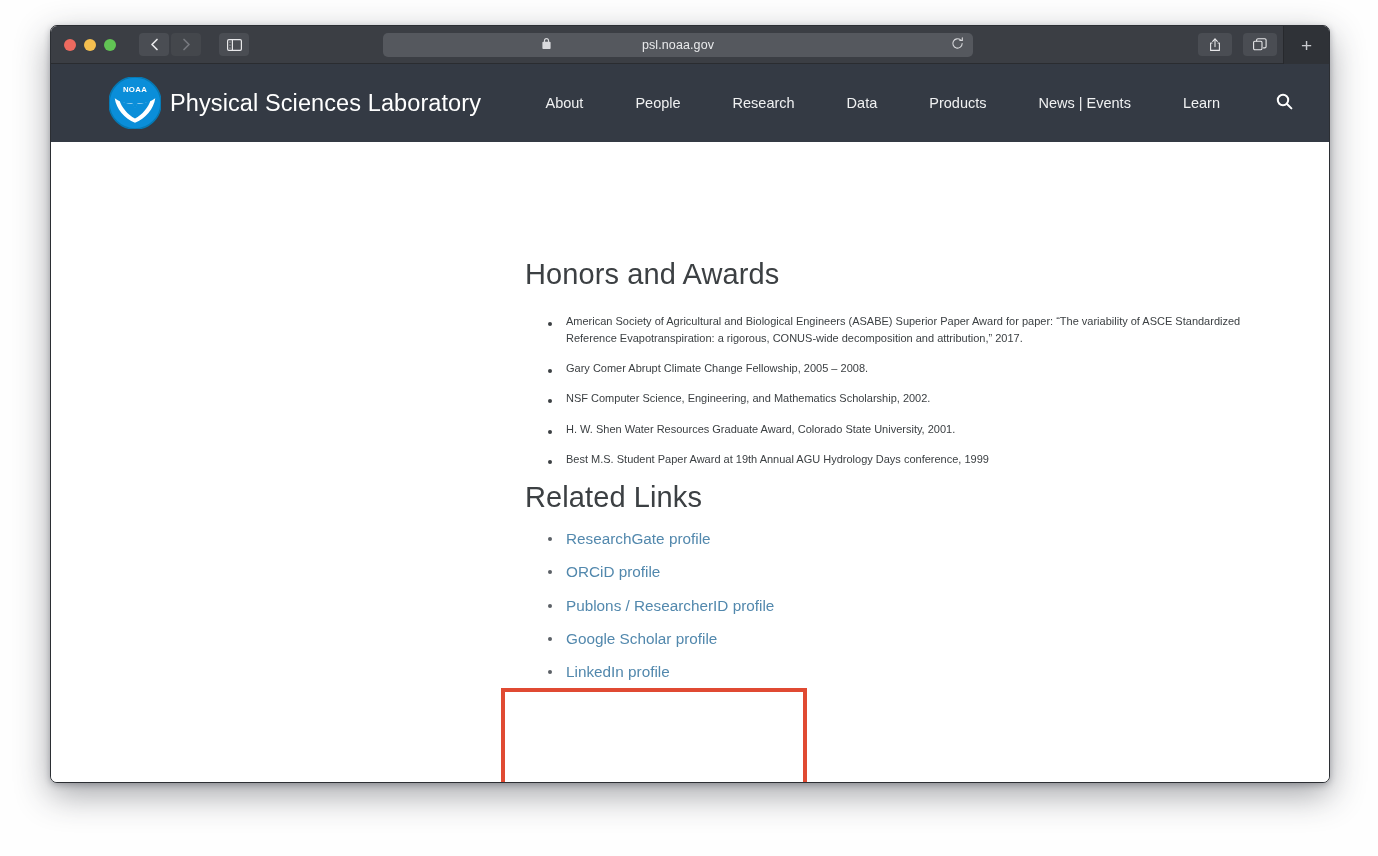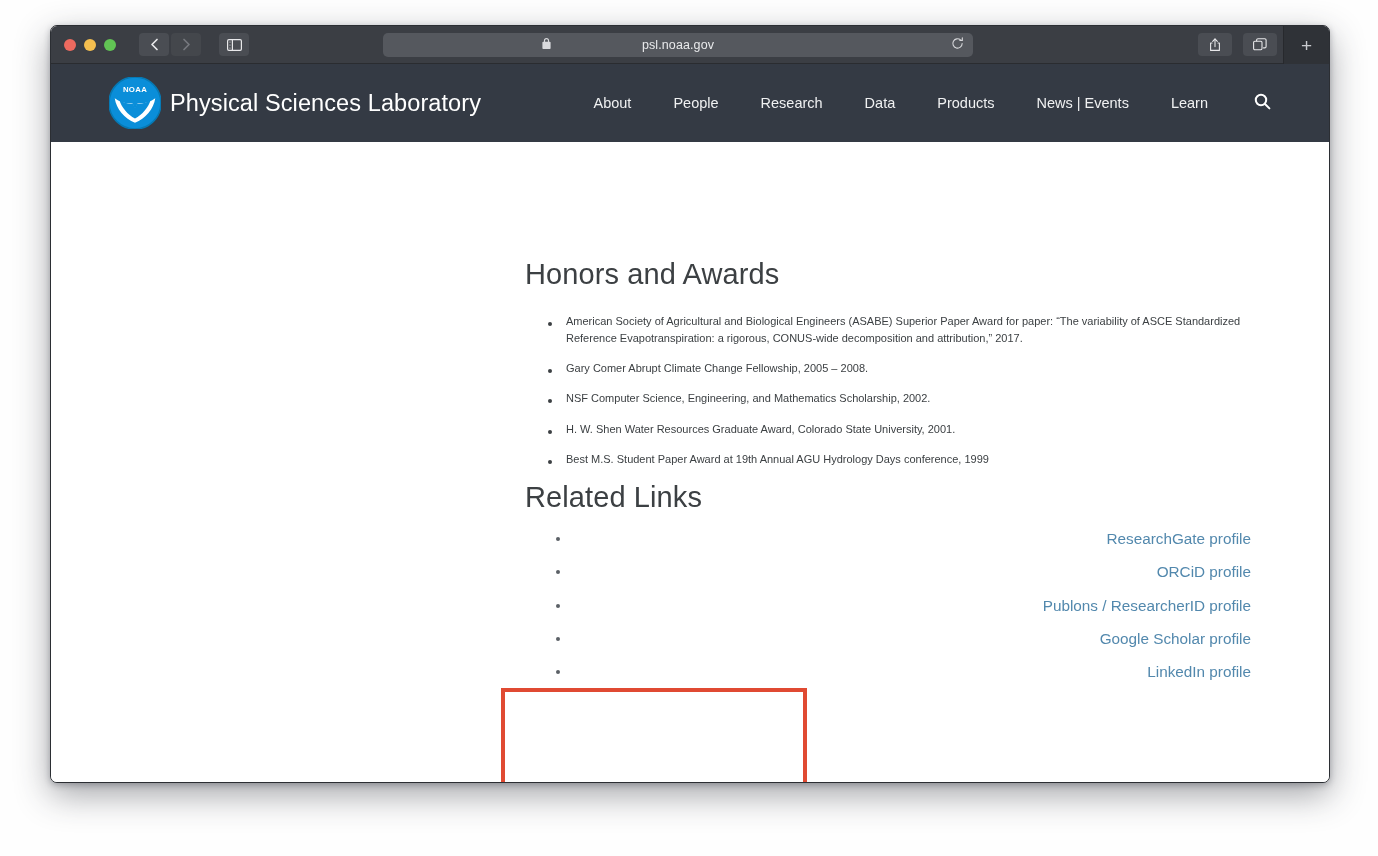--- a/index.html
+++ b/index.html
@@ -122,22 +122,22 @@
     font-weight: 400;
     letter-spacing: 0.1px;
     white-space: nowrap;
   }
   .noaa-logo { width: 52px; height: 52px; display:block; flex: none; }
 
   .site-nav {
     margin-left: auto;
     display: flex;
     align-items: center;
-    gap: 6px;
-    padding-right: 44px;
+    gap: 16px;
+    padding-right: 22px;
   }
   .nav-link {
     color: #f0f1f2;
     font-size: 14.5px;
     padding: 0 18px;
     text-decoration: none;
     white-space: nowrap;
   }
   .nav-search {
     padding: 0 14px 0 22px;
@@ -191,24 +191,23 @@
 
   
   .links-box {
     position: absolute;
     left: 450px; top: 546px;
     width: 306px; height: 190px;
     border: 4px solid #e04a32;
     background: transparent;
   }
   ul.link-list {
-    margin: 8px; padding: 0 0 0 41px;
+    margin: 0; padding: 0 0 0 41px;
     list-style: none;
     position: relative;
-    text-align: right;
   }
   ul.link-list li {
     position: relative;
     margin-bottom: 15px;
     font-size: 15.3px;
     line-height: 1.2;
   }
   ul.link-list li::before {
     content: "";
     position: absolute;

